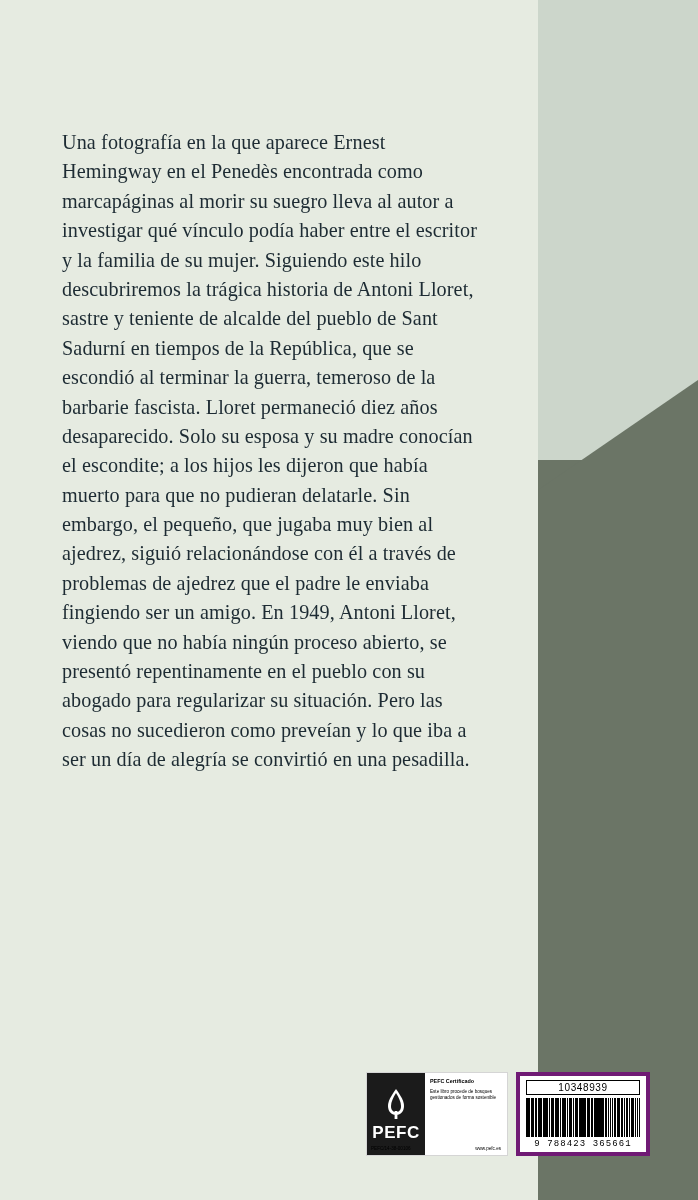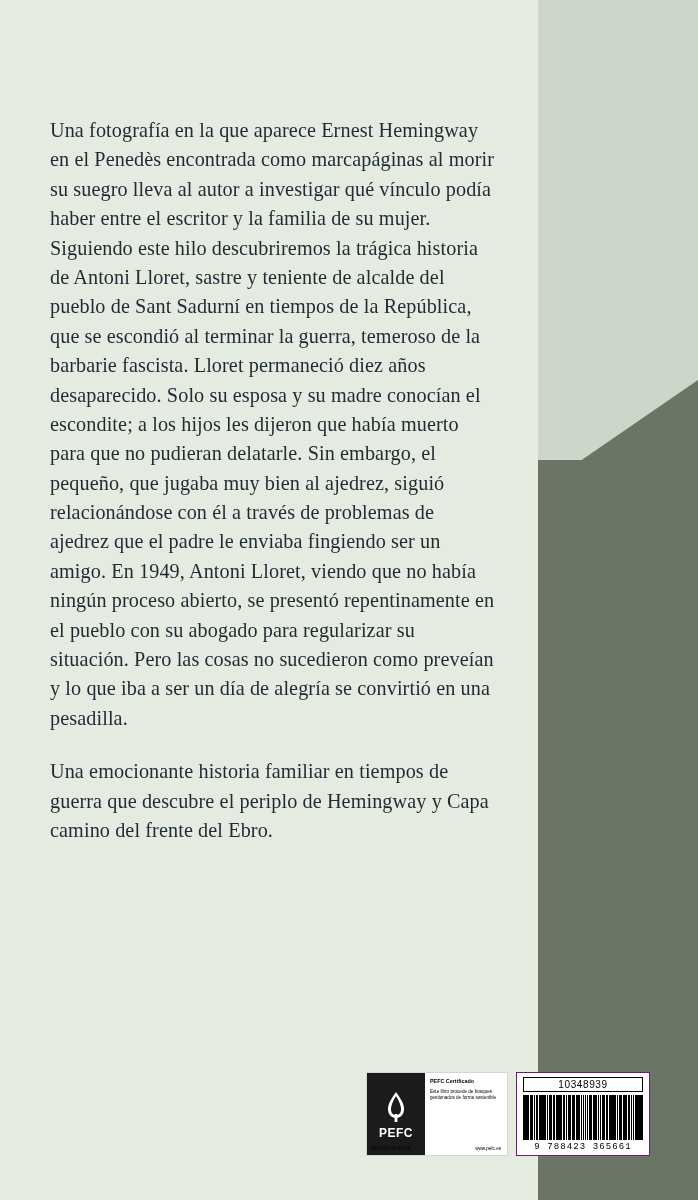--- a/index.html
+++ b/index.html
@@ -52,21 +52,21 @@
     position: absolute;
     left: 46px;
     top: 112px;
     width: 456px;
     color: #1d2b33;
     font-size: 20.2px;
     line-height: 1.455;
     letter-spacing: 0.1px;
   }
   .blurb p {
-    margin: 4px;
+    margin: 16px;
   }
   .blurb p + p {
     margin-top: 24px;
   }
   
   .imprint {
     position: absolute;
     left: 54px;
     bottom: 52px;
     display: flex;
@@ -107,21 +107,21 @@
     padding: 4px 0 3px;
     box-sizing: border-box;
   }
   .pefc-tree {
     width: 30px;
     height: 34px;
   }
   .pefc-word {
     font-family: "Liberation Sans", sans-serif;
     font-weight: bold;
-    font-size: 12px;
+    font-size: 17px;
     letter-spacing: 0.5px;
     margin-top: 2px;
   }
   .pefc-text {
     flex: 1;
     padding: 5px 4px 4px 5px;
     font-family: "Liberation Sans", sans-serif;
     color: #000;
     box-sizing: border-box;
     display: flex;
@@ -153,21 +153,21 @@
     font-size: 4.6px;
     color: #000;
   }
   .barcode {
     position: absolute;
     left: 516px;
     bottom: 44px;
     width: 134px;
     height: 84px;
     background: #ffffff;
-    border: 1px solid #701a75;
+    border: 4px solid #701a75;
     box-sizing: border-box;
     padding: 4px 6px 3px;
     display: flex;
     flex-direction: column;
   }
   .barcode-top {
     text-align: center;
     font-family: "Liberation Sans", sans-serif;
     font-size: 10px;
     letter-spacing: 0.6px;
@@ -201,21 +201,20 @@
 <body>
 
 <div class="cover">
 
   <div class="band-light"></div>
   <div class="band-dark"></div>
   <div class="band-wedge"></div>
 
   <div class="blurb">
     <p>Una fotografía en la que aparece Ernest Hemingway en el Penedès encontrada como marcapáginas al morir su suegro lleva al autor a investigar qué vínculo podía haber entre el escritor y la familia de su mujer. Siguiendo este hilo descubriremos la trágica historia de Antoni Lloret, sastre y teniente de alcalde del pueblo de Sant Sadurní en tiempos de la República, que se escondió al terminar la guerra, temeroso de la barbarie fascista. Lloret permaneció diez años desaparecido. Solo su esposa y su madre conocían el escondite; a los hijos les dijeron que había muerto para que no pudieran delatarle. Sin embargo, el pequeño, que jugaba muy bien al ajedrez, siguió relacionándose con él a través de problemas de ajedrez que el padre le enviaba fingiendo ser un amigo. En 1949, Antoni Lloret, viendo que no había ningún proceso abierto, se presentó repentinamente en el pueblo con su abogado para regularizar su situación. Pero las cosas no sucedieron como preveían y lo que iba a ser un día de alegría se convirtió en una pesadilla.</p>
-    <p>Una emocionante historia familiar en tiempos de guerra que descubre el periplo de Hemingway y Capa camino del frente del Ebro.</p>
   </div>
 
 
   <div class="pefc">
     <div class="pefc-mark">
       <span class="pefc-tree">
         <svg viewBox="0 0 30 34" width="30" height="34" aria-hidden="true">
           <path d="M15 2 C10 9 7 14 7 19 C7 25 11 28 15 28 C19 28 23 25 23 19 C23 14 20 9 15 2 Z" fill="#ffffff"></path>
           <path d="M15 6 C12 11 10 15 10 19 C10 23 12 25 15 25 C18 25 20 23 20 19 C20 15 18 11 15 6 Z" fill="#1b1b1b"></path>
           <rect x="13.6" y="24" width="2.8" height="8" fill="#ffffff"></rect>

